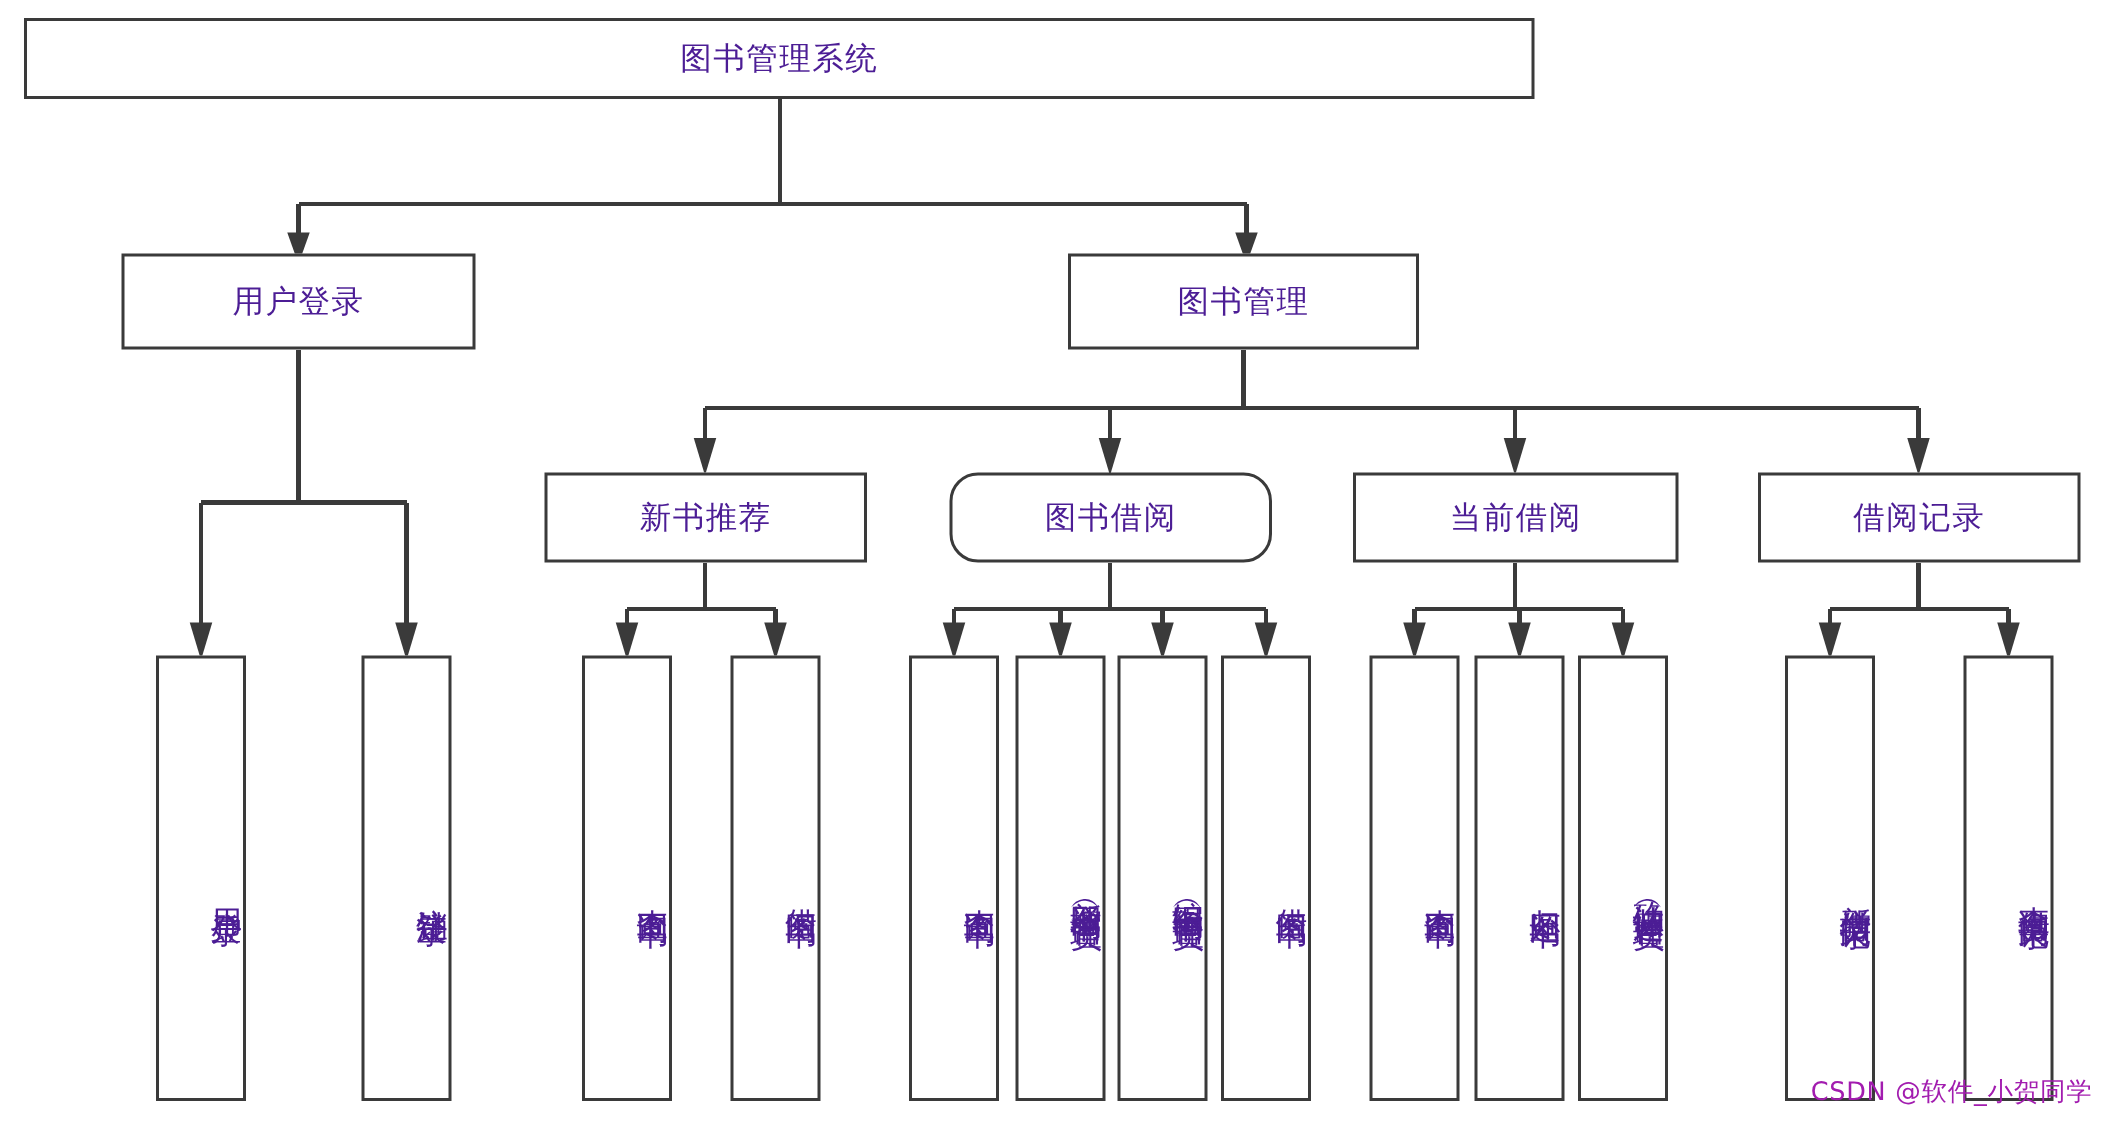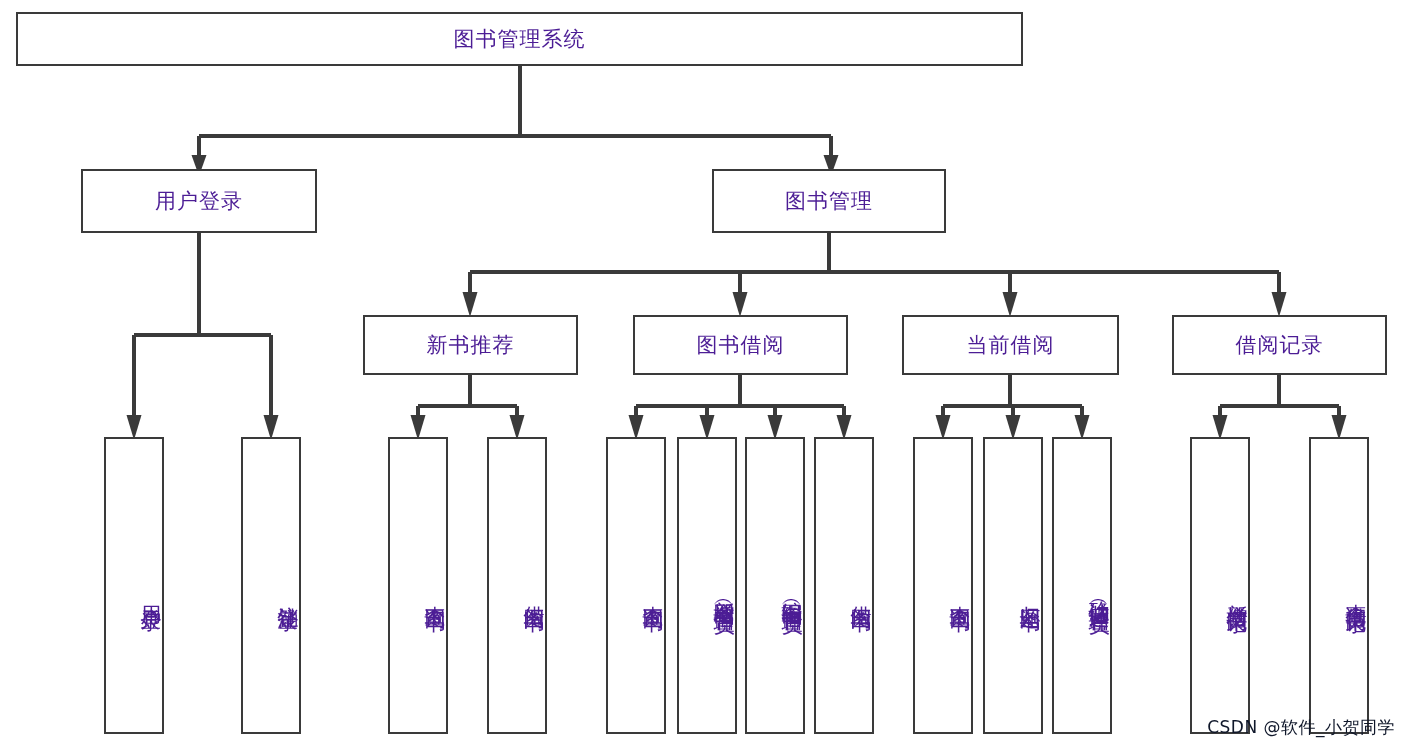--- a/index.html
+++ b/index.html
@@ -52,21 +52,21 @@
     writing-mode: vertical-rl;
     text-orientation: upright;
     line-height: 1.08;
     white-space: nowrap;
   }
   .watermark {
     position: absolute;
     right: 10px;
     bottom: 8px;
     font-size: 17px;
-    color: #0f172a;
+    color: #a21caf;
     white-space: nowrap;
     letter-spacing: 0.5px;
   }
 </style>
 </head>
 <body>
 
 <div id="canvas">
 
   <svg id="wires" viewBox="0 0 1405 747">
@@ -156,21 +156,21 @@
   </div>
 
   <div class="node horiz" style="left:712px; top:169px; width:234px; height:64px;align-items:center;">
     <span>图书管理</span>
   </div>
 
   <div class="node horiz" style="left:363px; top:315px; width:215px; height:60px;">
     <span>新书推荐</span>
   </div>
 
-  <div class="node horiz" style="left:633px; top:315px; width:215px; height:60px;">
+  <div class="node horiz" style="left:633px; top:315px; width:215px; height:60px;border-radius:19px;">
     <span>图书借阅</span>
   </div>
 
   <div class="node horiz" style="left:902px; top:315px; width:217px; height:60px;">
     <span>当前借阅</span>
   </div>
 
   <div class="node horiz" style="left:1172px; top:315px; width:215px; height:60px;font-family:Liberation Serif, serif;">
     <span>借阅记录</span>
   </div>

